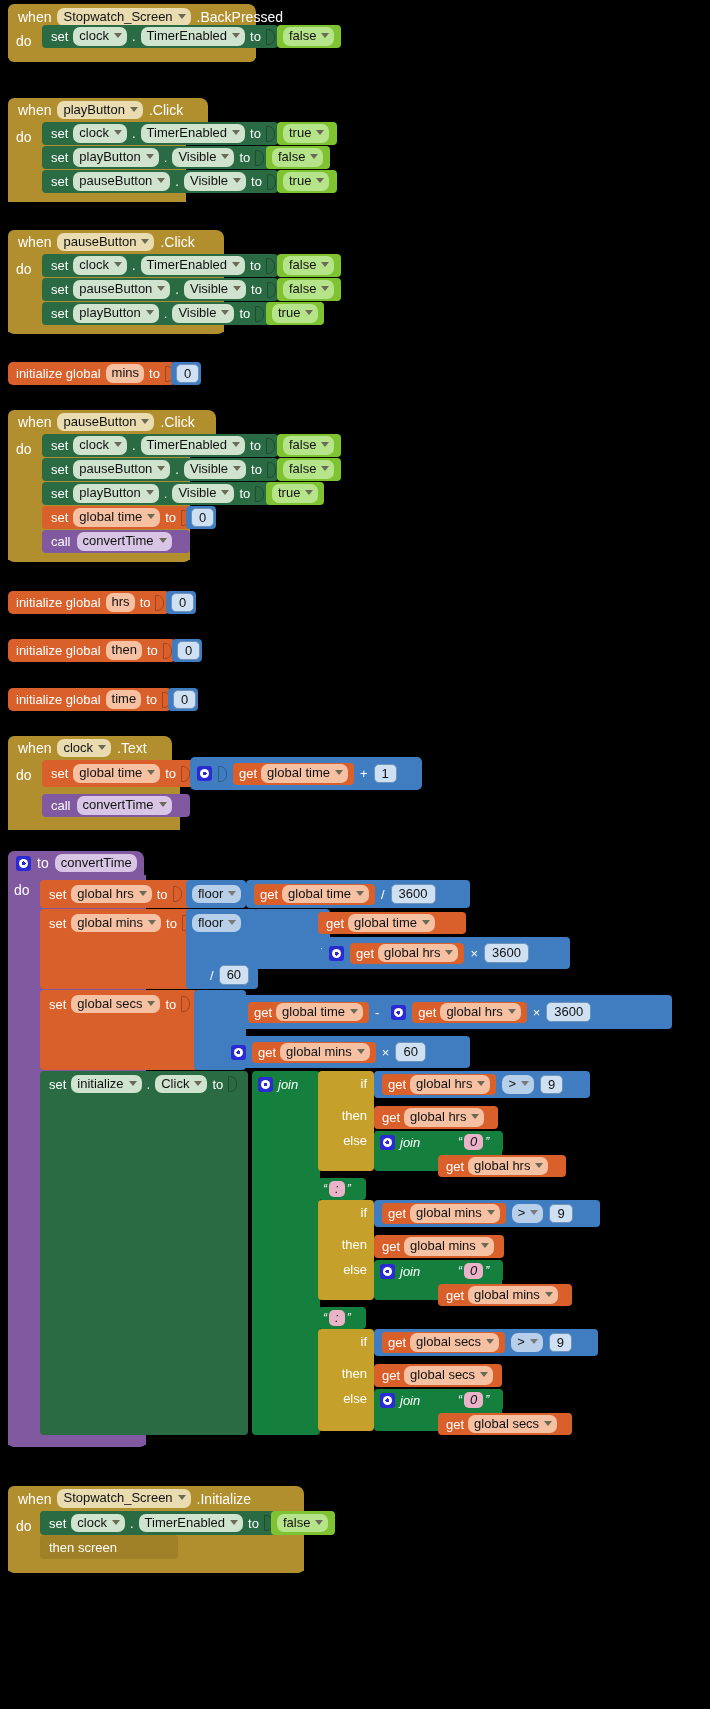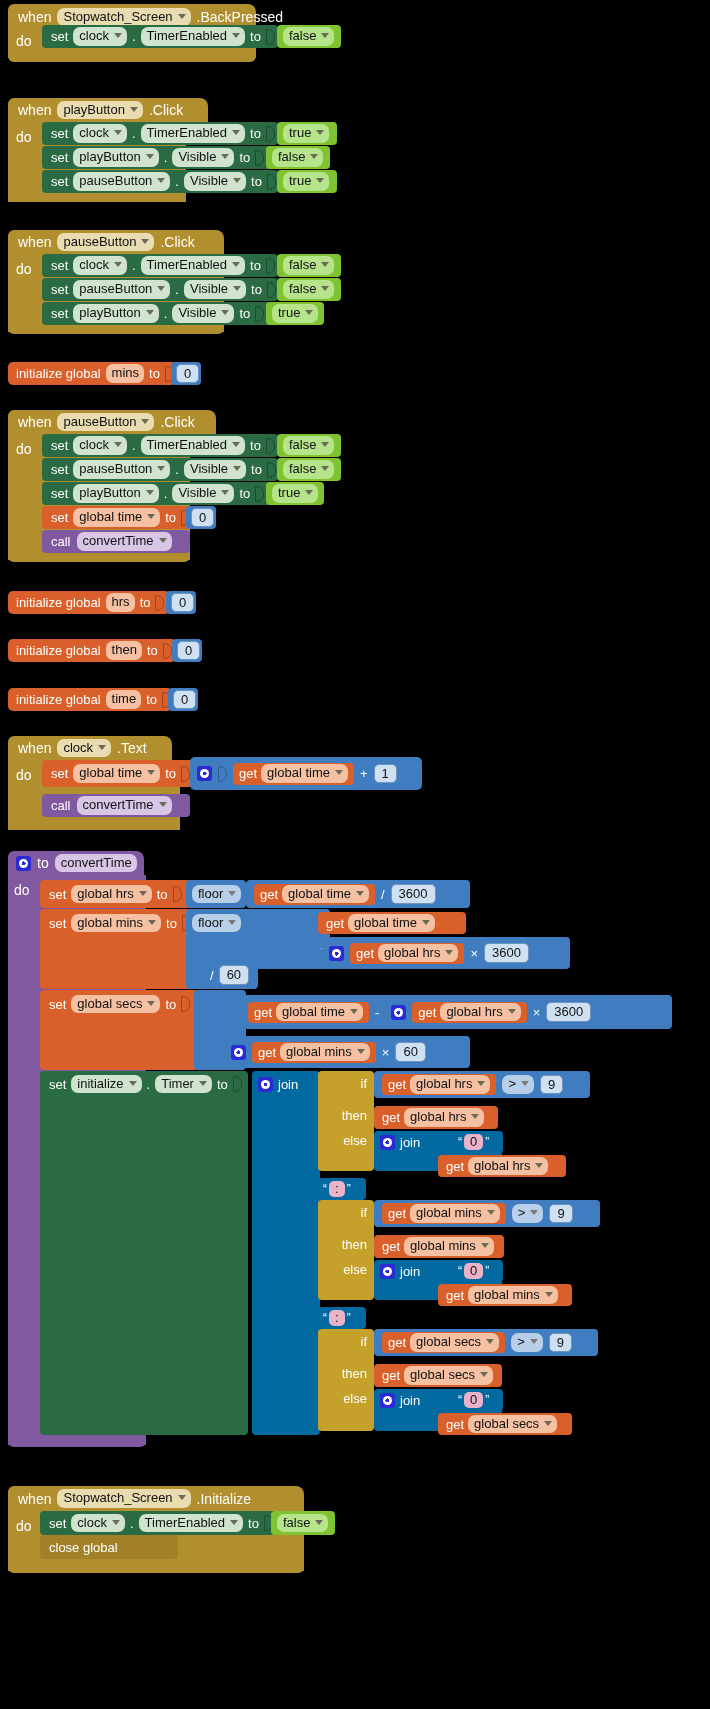--- a/index.html
+++ b/index.html
@@ -16,21 +16,21 @@
   .row{display:flex;align-items:center;}
 
   
   .c-event{background:#b18e2e;}      
   .c-event-d{background:#a08128;}
   .c-set{background:#2a6b43;}        
   .c-logic{background:#7fc332;}      
   .c-var{background:#d9602a;}        
   .c-math{background:#3f7cc0;}       
   .c-proc{background:#8059a0;}       
-  .c-text{background:#0369a1;}       
+  .c-text{background:#15803d;font-style:italic;}       
   .c-ctrl{background:#c5a12b;}       
 
   
   .lbl{color:#fff;font-size:13px;line-height:1;white-space:nowrap;}
   .lbl.sm{font-size:12px;}
   .kw{color:#fff;font-size:14px;white-space:nowrap;}
 
   
   .fld{
     display:inline-flex;align-items:center;gap:4px;
@@ -703,21 +703,21 @@
 <div class="blk c-set" style="left:40px;top:1071px;width:208px;height:364px;border-radius:4px;">
   <div class="nub" style="background:#2a6b43;"></div>
   <div class="row" style="height:26px;padding-left:9px;gap:5px;">
     <span class="lbl">set</span>
     <span class="fld green">
           <span>initialize</span>
           <i class="caret"></i>
         </span>
     <span class="lbl">.</span>
     <span class="fld green">
-          <span>Timer</span>
+          <span>Click</span>
           <i class="caret"></i>
         </span>
     <span class="lbl">to</span>
     <span class="notch" style="background:#2a6b43;border:1px solid #1d4d2f;"></span>
   </div>
 </div>
 
 <div class="blk c-text" style="left:252px;top:1071px;width:68px;height:364px;border-radius:4px;">
   <div class="row" style="height:26px;padding-left:6px;gap:5px;">
     <span class="gear"></span>
@@ -942,17 +942,17 @@
   <div class="row" style="height:24px;padding-left:6px;">
     <span class="fld logic">
           <span>false</span>
           <i class="caret"></i>
         </span>
   </div>
 </div>
 <div class="blk c-event-d" style="left:40px;top:1535px;width:138px;height:24px;border-radius:4px;">
   <div class="nub" style="background:#a08128;"></div>
   <div class="row" style="height:24px;padding-left:9px;">
-    <span class="lbl">close global</span>
+    <span class="lbl">then screen</span>
   </div>
 </div>
 
 </div>
 
 </body></html>

